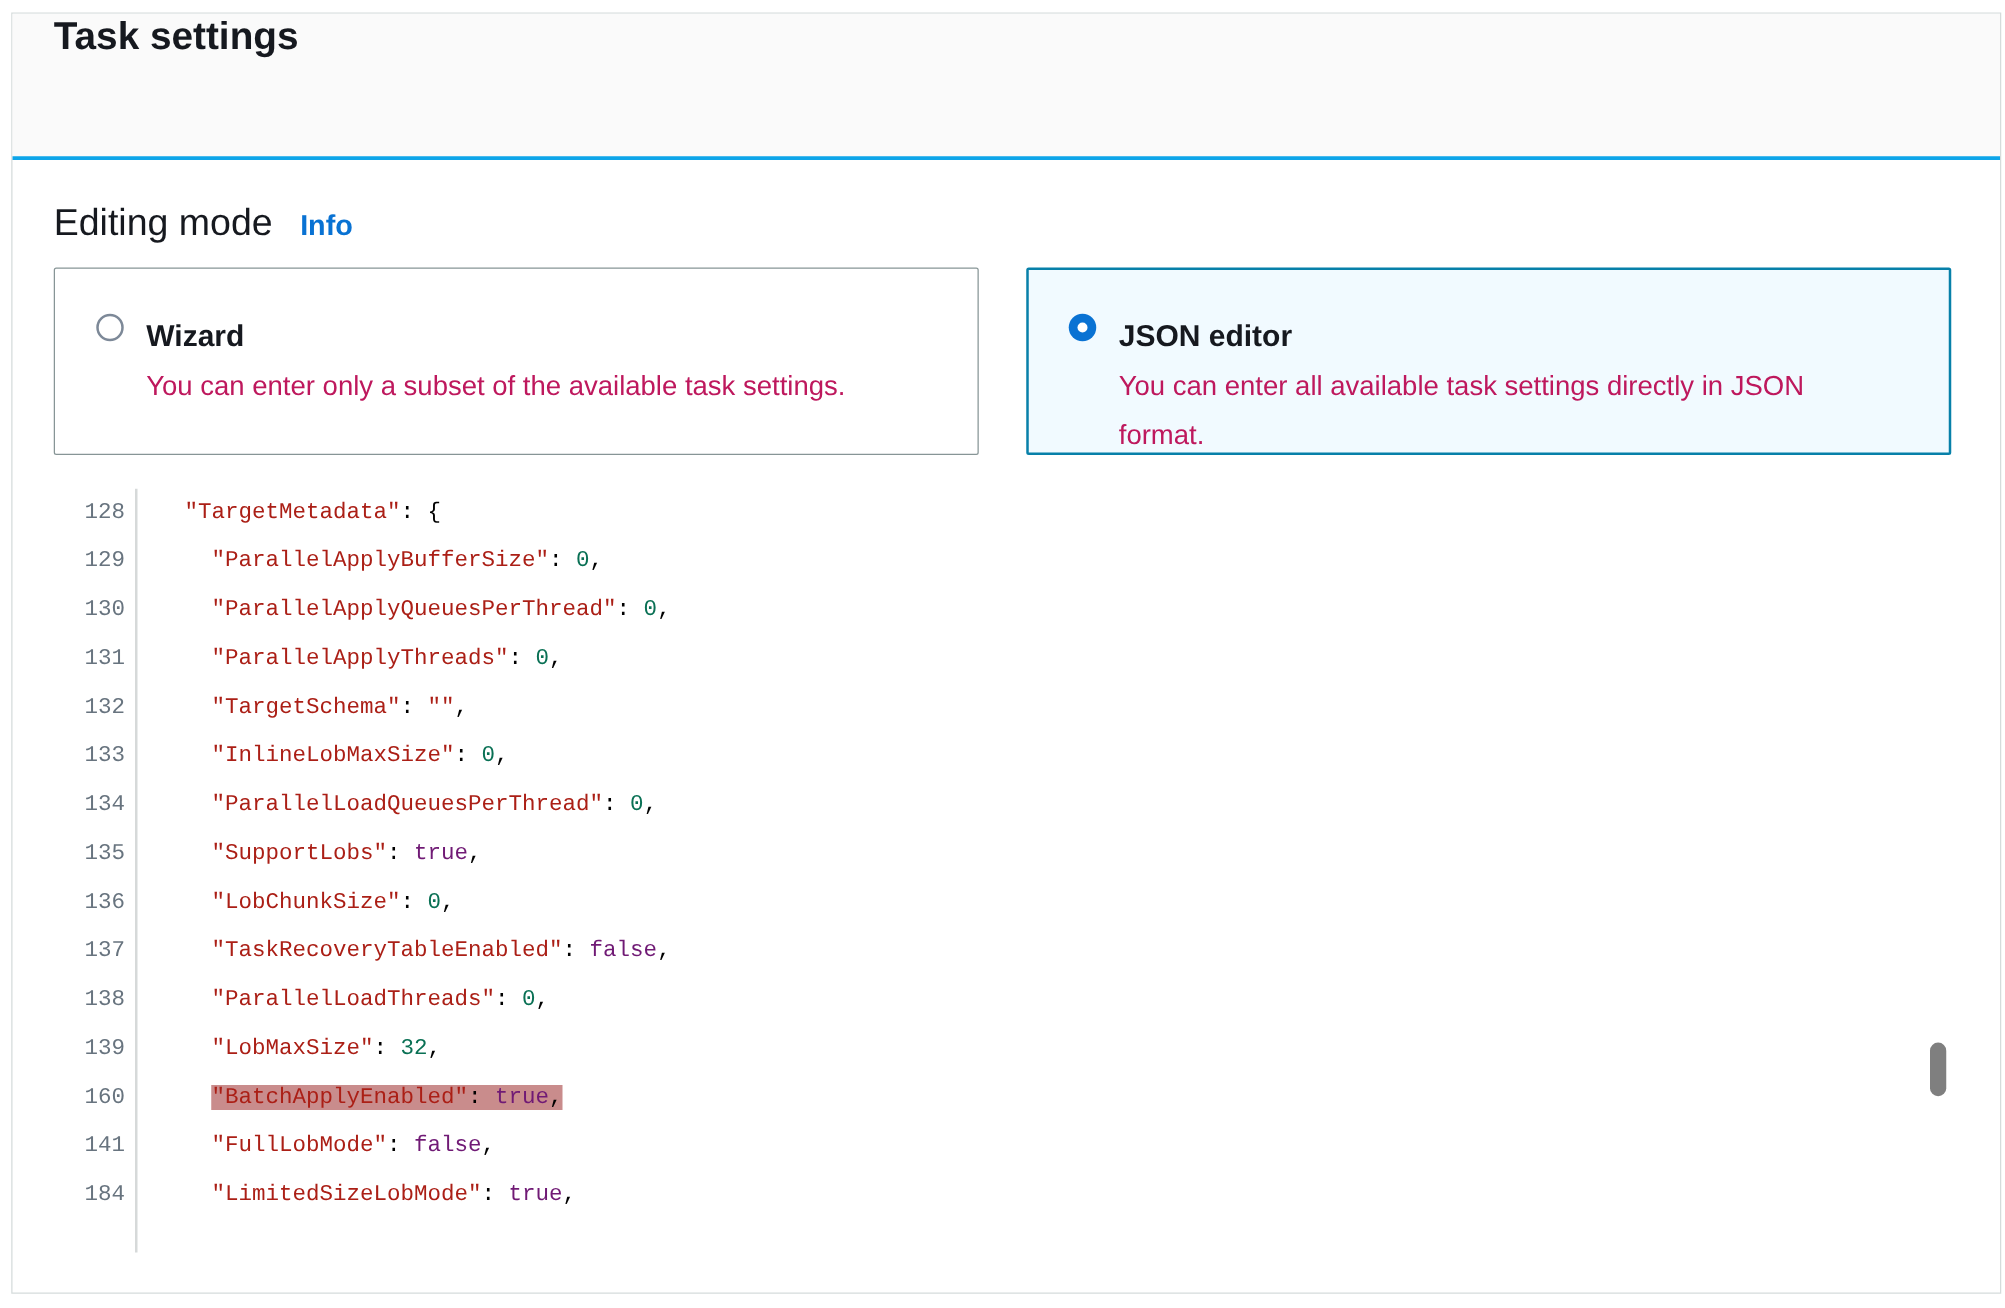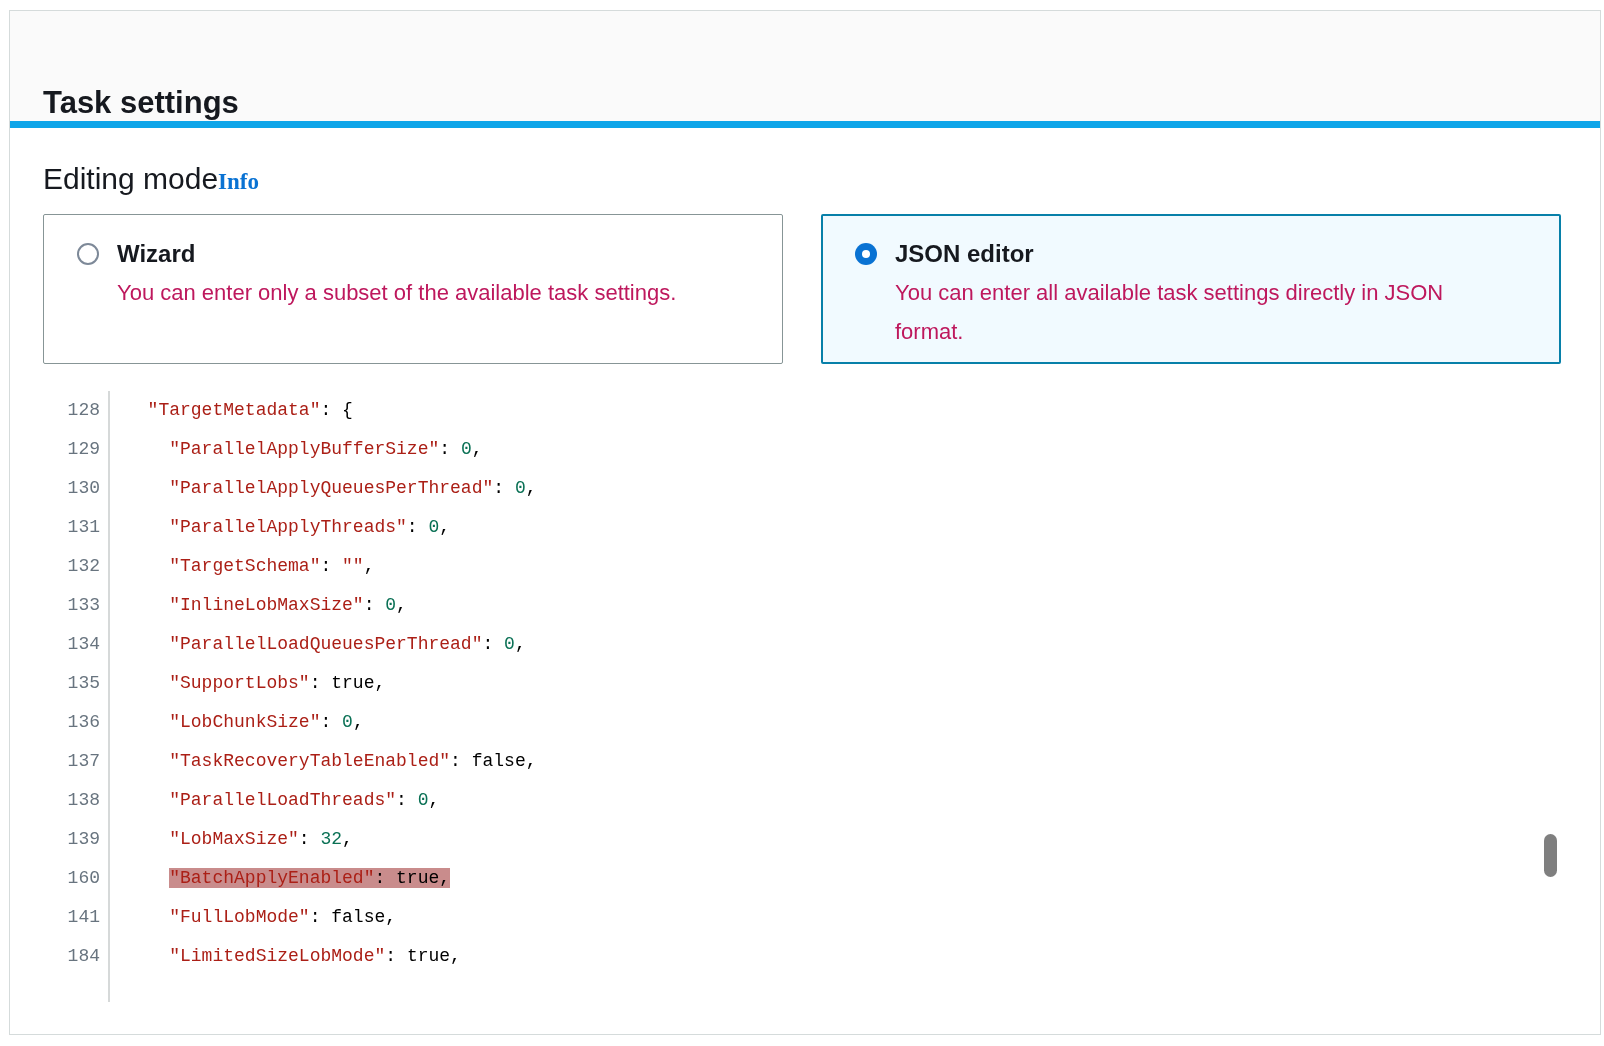--- a/index.html
+++ b/index.html
@@ -21,23 +21,23 @@
     width: 1592px;
     height: 1025px;
     box-sizing: border-box;
     background: #ffffff;
     border: 1px solid #d5dbdb;
   }
   .panel-header {
     height: 117px;
     box-sizing: border-box;
     background: #fafafa;
-    border-bottom: 7px solid #0ea5e9;
-    display: flex;
-    align-items: flex-end;
+    border-bottom: 3px solid #0ea5e9;
+    display: flex;
+    align-items: flex-start;
     padding: 0 33px;
   }
   .page-title {
     font-size: 31px;
     font-weight: 700;
     color: #16191f;
   }
   .content {
     padding: 34px 33px 0 33px;
   }
@@ -47,23 +47,23 @@
     margin-bottom: 18px;
   }
   .field-label {
     font-size: 30px;
     color: #16191f;
   }
   .info-link {
     font-size: 23px;
     font-weight: 700;
     color: #0972d3;
+    margin-left: 22px;
     text-decoration: none;
     cursor: pointer;
-    font-family: Liberation Serif, serif;
   }
   .tiles {
     display: flex;
     gap: 38px;
   }
   .tile {
     width: 740px;
     height: 150px;
     box-sizing: border-box;
     border: 1px solid #879596;
@@ -104,20 +104,21 @@
     top: 7px;
     width: 8px;
     height: 8px;
     border-radius: 50%;
     background: #ffffff;
   }
   .tile-label {
     font-size: 24px;
     font-weight: 700;
     color: #16191f;
+    margin-top: 16px;
   }
   .tile-desc {
     margin: 5px 0 0 40px;
     font-size: 22px;
     line-height: 39px;
     color: #be185d;
   }
   .tile.selected .tile-desc {
     width: 600px;
   }
@@ -138,21 +139,21 @@
     border-right: 2px solid #d6d9d9;
     flex: none;
   }
   .code-lines {
     padding-left: 16px;
     white-space: pre;
     color: #000000;
   }
   .tok-str  { color: #ab1f16; }
   .tok-num  { color: #097054; }
-  .tok-bool { color: #000000; font-family: Liberation Mono, monospace; }
+  .tok-bool { color: #701a75; font-family: Liberation Mono, monospace; }
   .hl       { background: #c98c8c; }
   .scroll-thumb {
     position: absolute;
     left: 1544px;
     top: 834px;
     width: 13px;
     height: 43px;
     border-radius: 7px;
     background: #7f7f7f;
   }

